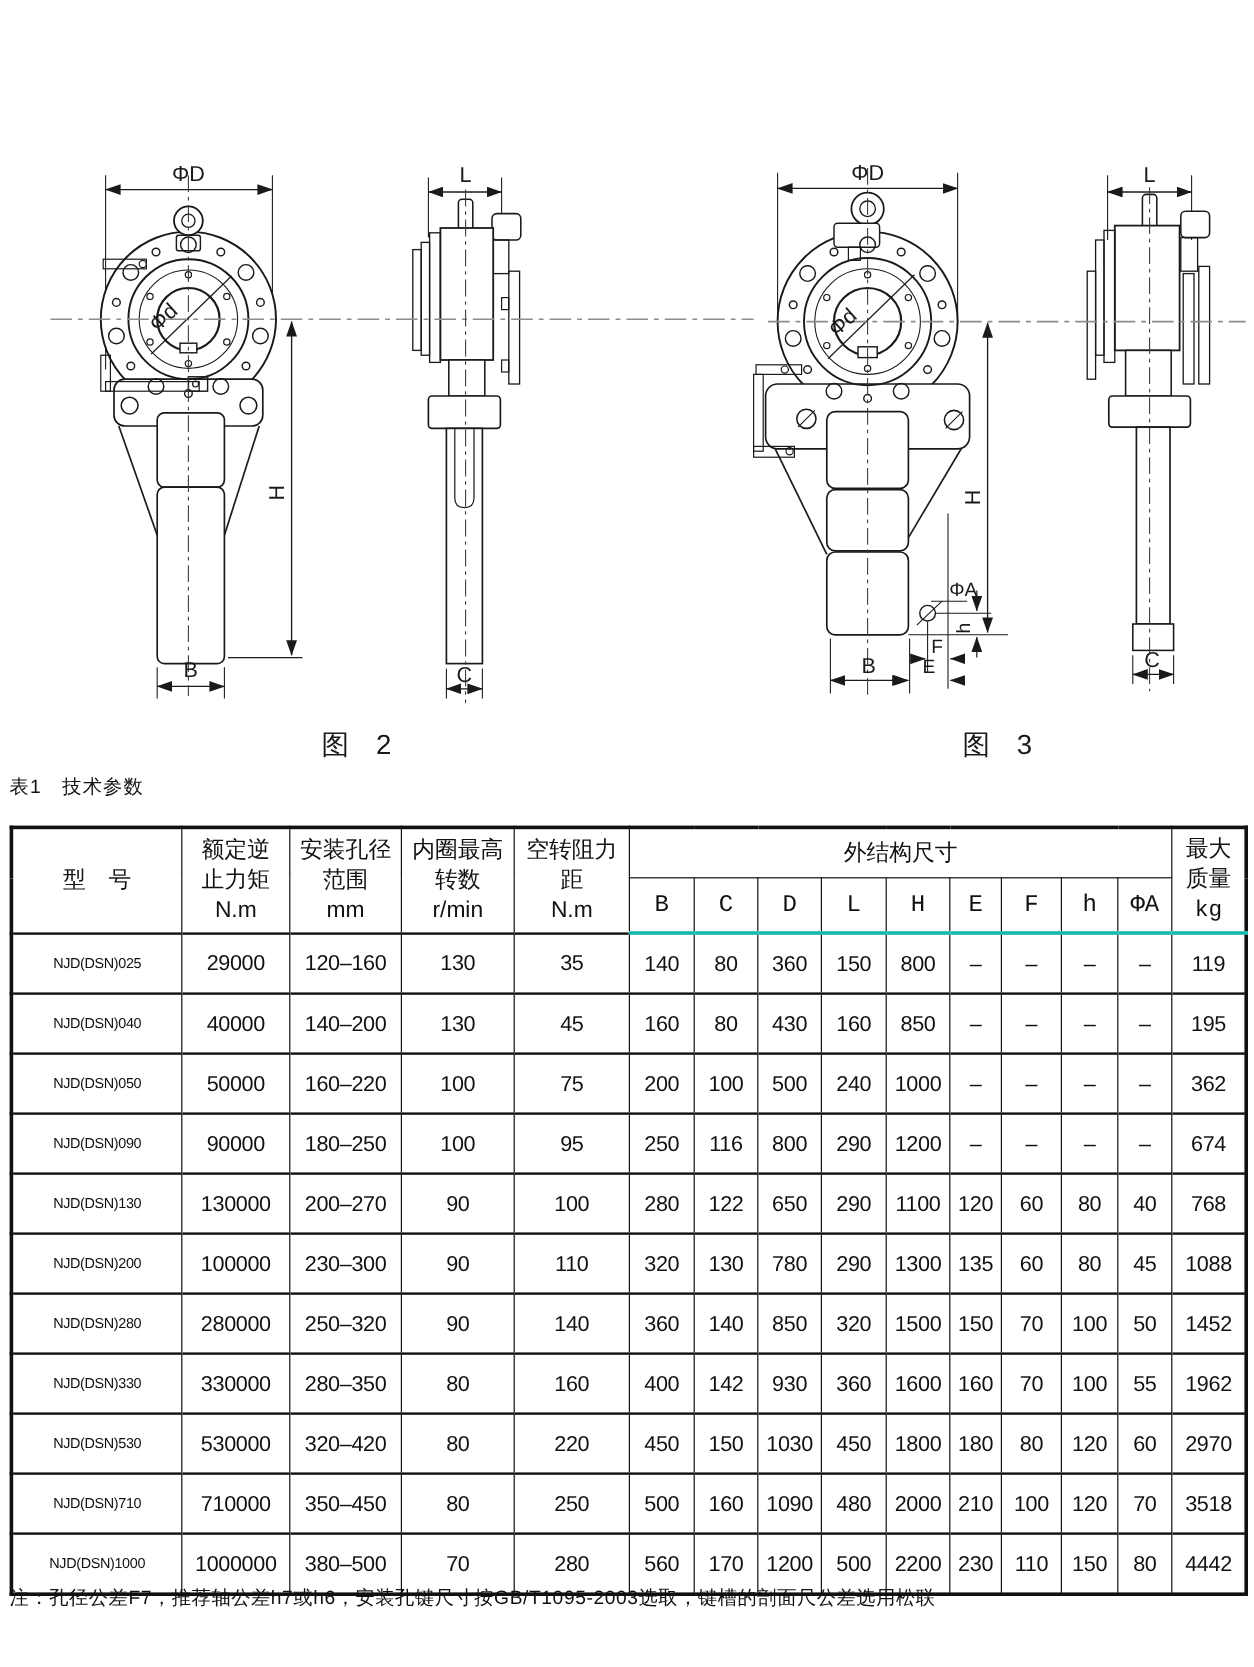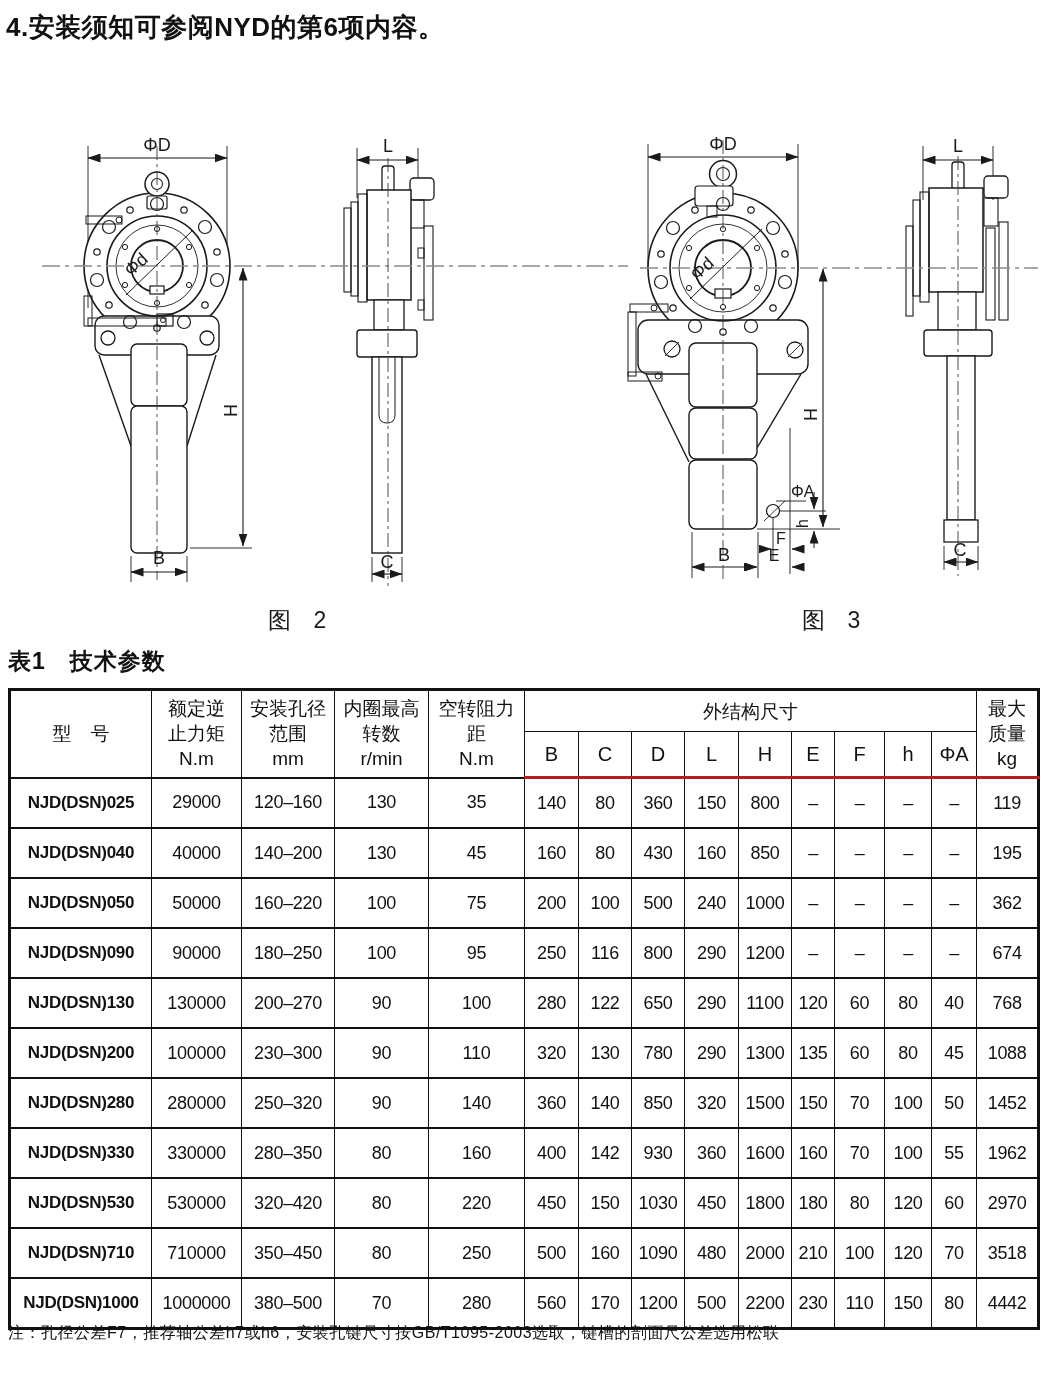--- a/index.html
+++ b/index.html
@@ -10,43 +10,42 @@
   }
   .abs{position:absolute;}
   
   .intro{left:6px;top:8px;font-size:26px;font-weight:600;line-height:39px;letter-spacing:.5px;}
   
   #figs{left:0;top:95px;width:1045px;height:540px;}
   svg text{font-family:"Liberation Sans",sans-serif;fill:#1a1a1a;}
   .dim-label{font-size:18px;}
   .cap{font-size:23px;letter-spacing:8px;}
   
-  .tbl-title{left:8px;top:646px;font-size:23px;font-weight:700;letter-spacing:1px;}
+  .tbl-title{left:8px;top:646px;font-size:16px;font-weight:400;letter-spacing:1px;}
   
   #ptable{left:8px;top:688px;width:1029px;border-collapse:collapse;table-layout:fixed;}
   #ptable th,#ptable td{
     border:1px solid #111;text-align:center;vertical-align:middle;
     padding:0;overflow:hidden;
   }
   #ptable{border:3px solid #111;}
   #ptable thead th{font-weight:400;font-size:19px;white-space:pre-line;line-height:25px;}
   #ptable thead tr.top th{height:40px;}
   #ptable thead tr.sub th{height:44px;font-size:20px;}
   #ptable thead th{border-bottom:1px solid #111;}
-  #ptable thead tr.sub th,#ptable thead th.span-all{border-bottom:3px solid #b91c1c;}
+  #ptable thead tr.sub th,#ptable thead th.span-all{border-bottom:3px solid #14b8a6;font-family:Liberation Mono, monospace;}
   #ptable td{height:48px;font-size:18px;letter-spacing:-.3px;border-top:2px solid #111;border-bottom:2px solid #111;}
-  #ptable td.c-model{font-size:17px;font-weight:bold;}
+  #ptable td.c-model{font-size:12px;}
   
   .note{left:8px;top:1314px;font-size:16px;line-height:38px;letter-spacing:.5px;}
 </style>
 </head>
 <body>
 
 <div class="abs intro">
-  <div>4.安装须知可参阅NYD的第6项内容。</div>
 </div>
 
 <svg id="figs" class="abs" viewBox="0 95 1045 540">
   <defs>
     <marker id="arr" markerUnits="userSpaceOnUse" markerWidth="13" markerHeight="9" refX="12.5" refY="4.5" orient="auto-start-reverse">
       <path d="M0,0 L13,4.5 L0,9 Z" fill="#1a1a1a"></path>
     </marker>
   </defs>
 
   <g stroke="#1a1a1a" fill="none" stroke-width="1.3">

